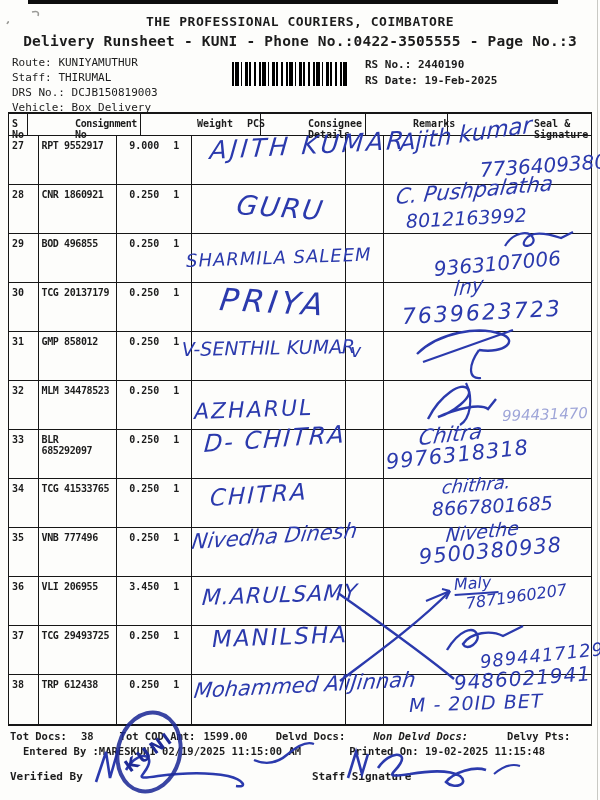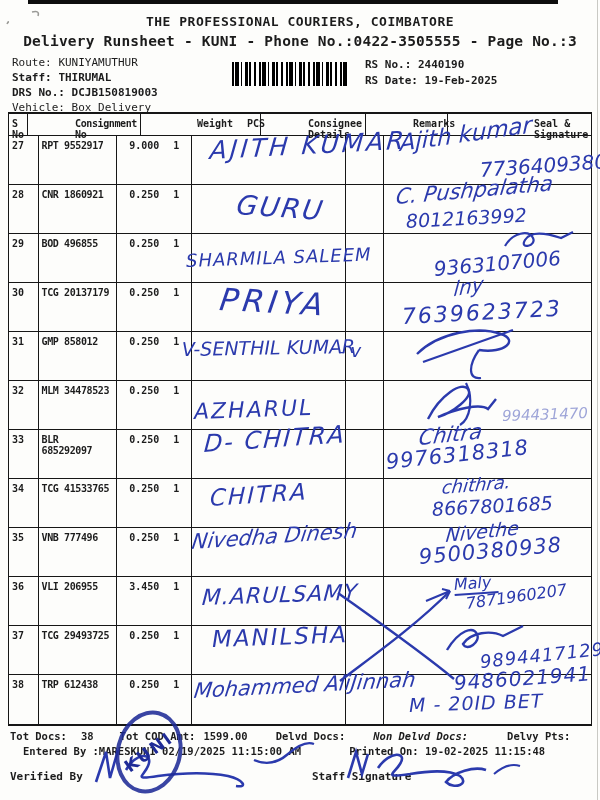--- a/index.html
+++ b/index.html
@@ -13,21 +13,21 @@
   .scan-top{position:absolute;left:28px;top:0;width:530px;height:4px;background:#0d0d0d;}
   .scan-right{position:absolute;right:2px;top:0;width:1px;height:800px;background:#c9c9c4;}
 
   .title{position:absolute;left:0;top:14px;width:600px;text-align:center;
     font-weight:bold;font-size:13px;letter-spacing:.5px;}
   .subtitle{position:absolute;left:0;top:33px;width:600px;text-align:center;
     font-weight:bold;font-size:14.5px;letter-spacing:.2px;}
 
   .info-left{position:absolute;left:12px;top:55px;font-size:11px;line-height:15px;}
   .info-left .ln{white-space:nowrap;}
-  .info-left .ln.b{font-weight:bold;}
+  .info-left .ln.b{font-weight:normal;}
   .info-right{position:absolute;left:365px;top:57px;font-size:11px;line-height:16px;font-weight:bold;}
   .barcode{position:absolute;left:232px;top:62px;width:117px;height:24px;
     background:repeating-linear-gradient(90deg,
       #000 0 2px,#fff 2px 3px,#000 3px 7px,#fff 7px 9px,#000 9px 10px,#fff 10px 13px,
       #000 13px 16px,#fff 16px 17px,#000 17px 19px,#fff 19px 22px,#000 22px 24px,#fff 24px 27px);}
 
   
   .table{position:absolute;left:8px;top:112px;width:584px;
     border:1px solid #161616;border-top-width:2px;border-bottom-width:2px;background:transparent;}
   .thead,.row{display:flex;position:relative;}

